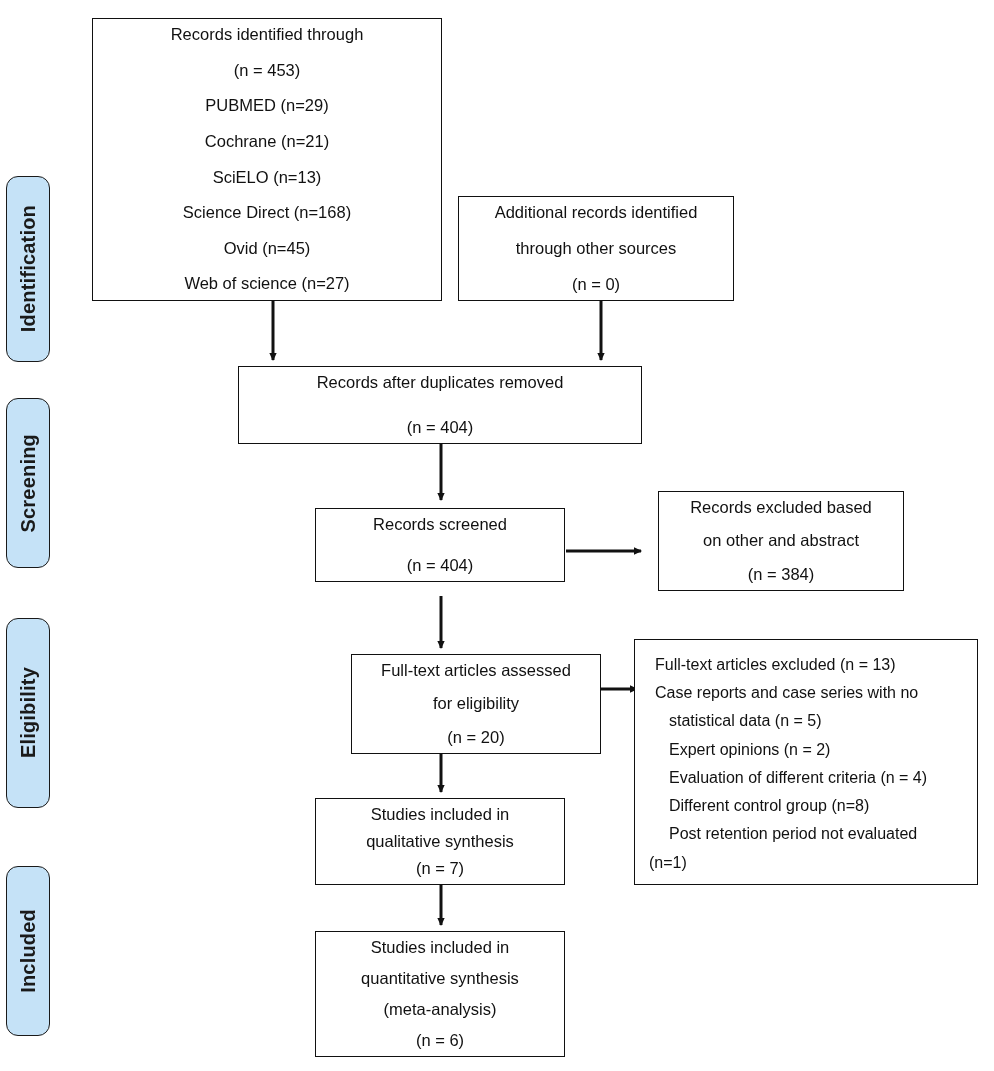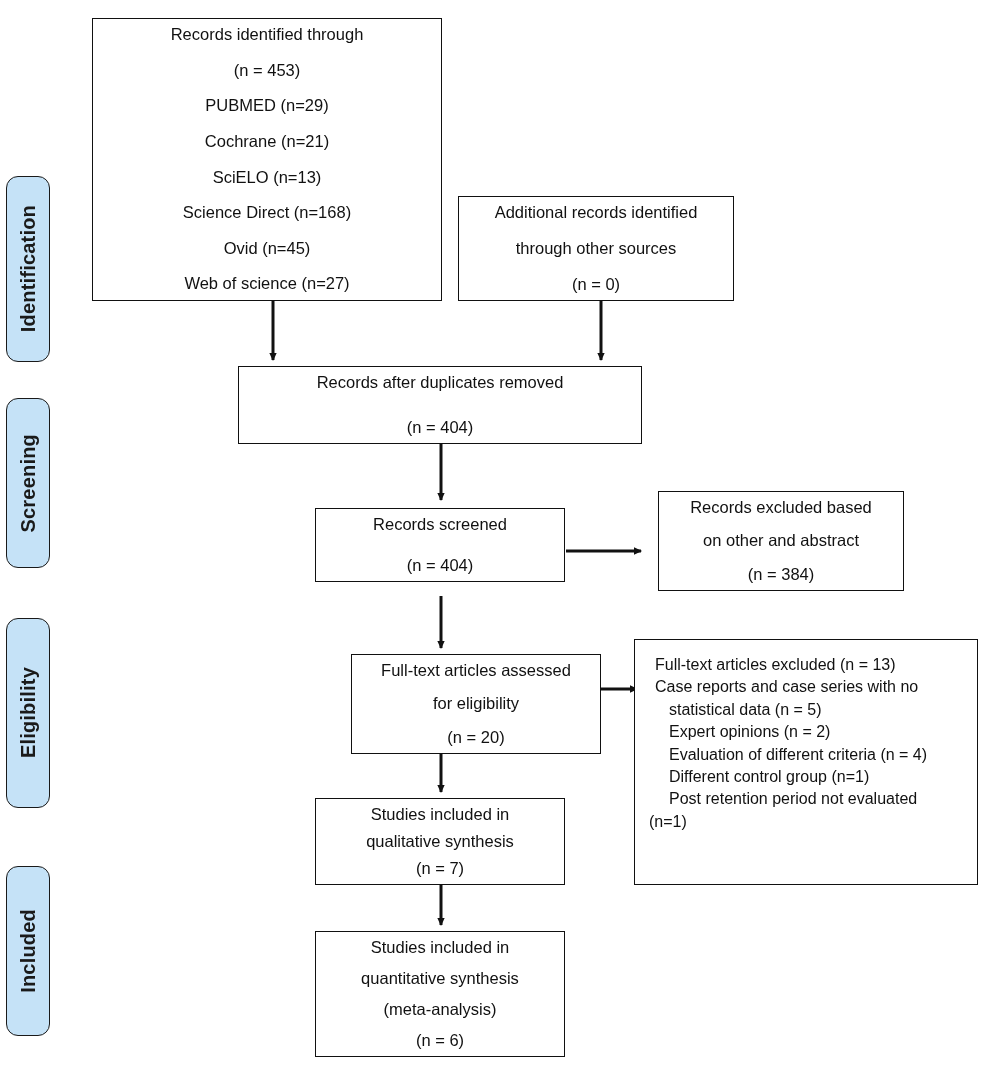--- a/index.html
+++ b/index.html
@@ -68,21 +68,21 @@
     font-size: 16.5px;
     line-height: 1.42;
     color: #111111;
     white-space: nowrap;
   }
   .flow-box.align-left .line {
     text-align: left;
     white-space: normal;
   }
   .flow-box.align-left {
-    justify-content: flex-start;
+    justify-content: space-between;
     padding: 14px 10px 10px 14px;
   }
   .flow-box.align-left .line {
     font-size: 16px;
     line-height: 1.40;
   }
   .indent-1 { padding-left: 6px; }
   .indent-2 { padding-left: 20px; }
 </style>
 </head>
@@ -165,21 +165,21 @@
     <span class="line">for eligibility</span>
     <span class="line">(n = 20)</span>
   </div>
 
   <div class="flow-box align-left" style="left:634px; top:639px; width:344px; height:246px;">
     <span class="line indent-1">Full-text articles excluded (n = 13)</span>
     <span class="line indent-1">Case reports and case series with no</span>
     <span class="line indent-2">statistical data (n = 5)</span>
     <span class="line indent-2">Expert opinions (n = 2)</span>
     <span class="line indent-2">Evaluation of different criteria (n = 4)</span>
-    <span class="line indent-2">Different control group (n=1)</span>
+    <span class="line indent-2">Different control group (n=8)</span>
     <span class="line indent-2">Post retention period not evaluated</span>
     <span class="line">(n=1)</span>
   </div>
 
   <div class="flow-box" style="left:315px; top:798px; width:250px; height:87px;">
     <span class="line">Studies included in</span>
     <span class="line">qualitative synthesis</span>
     <span class="line">(n = 7)</span>
   </div>
 

